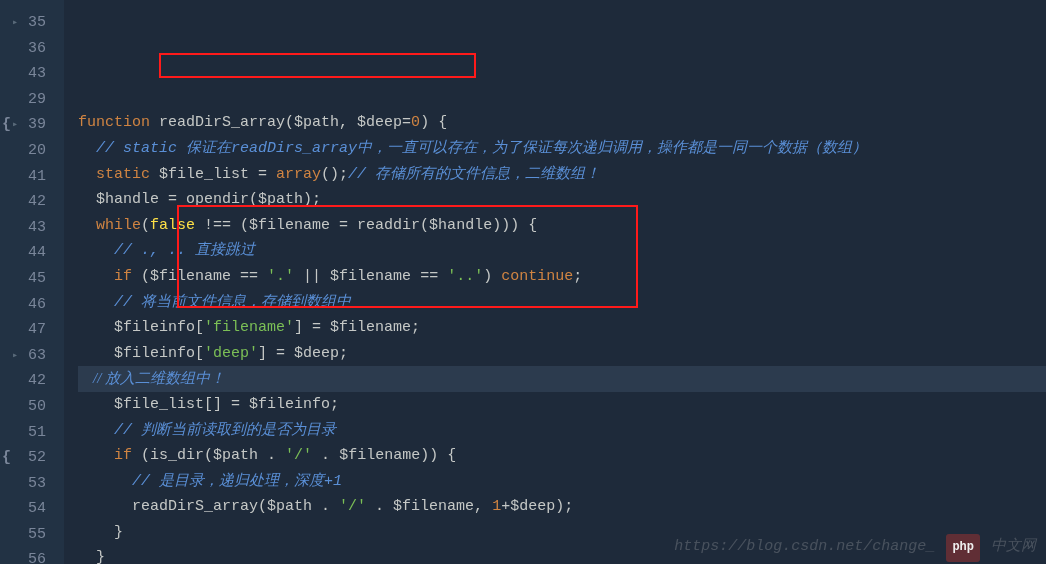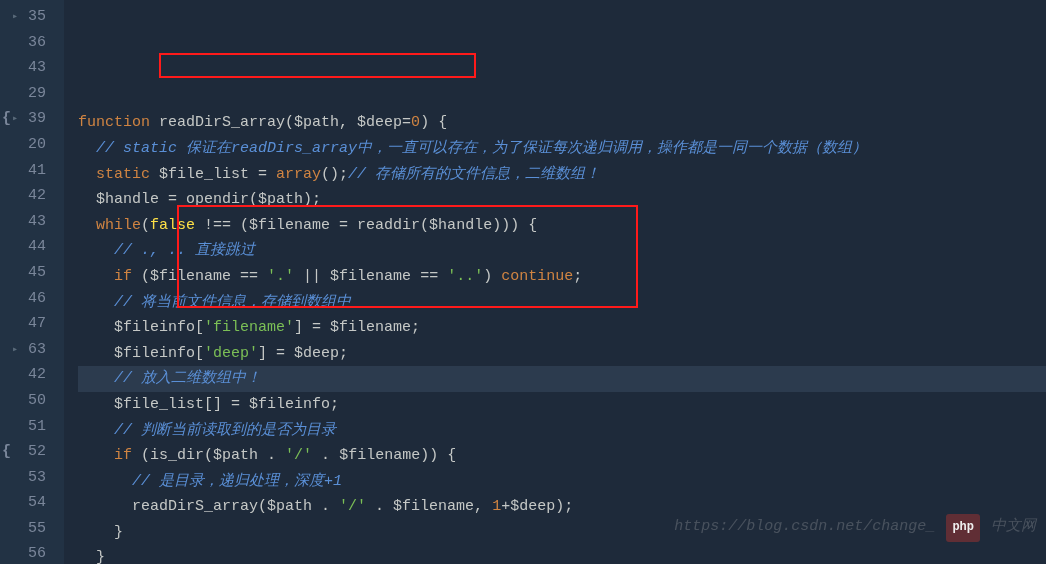--- a/index.html
+++ b/index.html
@@ -13,21 +13,21 @@
       height: 564px;
       overflow: hidden;
     }
     .editor {
       display: flex;
       height: 100%;
     }
     .gutter {
       background: #223244;
       width: 64px;
-      padding-top: 4px;
+      padding-top: 10px;
       text-align: right;
       color: #7a869a;
       user-select: none;
       position: relative;
     }
     .gutter .line-num {
       height: 25.6px;
       padding-right: 18px;
       position: relative;
     }
@@ -51,20 +51,21 @@
       background: #1e2a3a;
       white-space: pre;
       position: relative;
     }
     .code-line {
       height: 25.6px;
       position: relative;
     }
     .highlight-line {
       background: #2c3b4e;
+      font-family: Liberation Serif, serif;
     }
     .k  { color: #d08442; } 
     .nm { color: #c5c8c6; }
     .s  { color: #7bbf56; } 
     .n  { color: #d08442; } 
     .c  { color: #5a8fd6; font-style: italic; } 
     .p  { color: #c5c8c6; } 
     .bool { color: #fde047; }
     .redbox1 {
       position: absolute;
@@ -81,21 +82,21 @@
       border: 2px solid #ff1a1a;
       top: 205px;
       left: 113px;
       width: 461px;
       height: 103px;
       pointer-events: none;
       z-index: 10;
     }
     .watermark {
       position: absolute;
-      bottom: 22px;
+      bottom: 2px;
       right: 10px;
       color: rgba(200,200,200,0.25);
       font-size: 15px;
       font-style: italic;
       z-index: 20;
     }
     .watermark-logo {
       display: inline-block;
       background: rgba(140,50,50,0.6);
       color: #eee;

